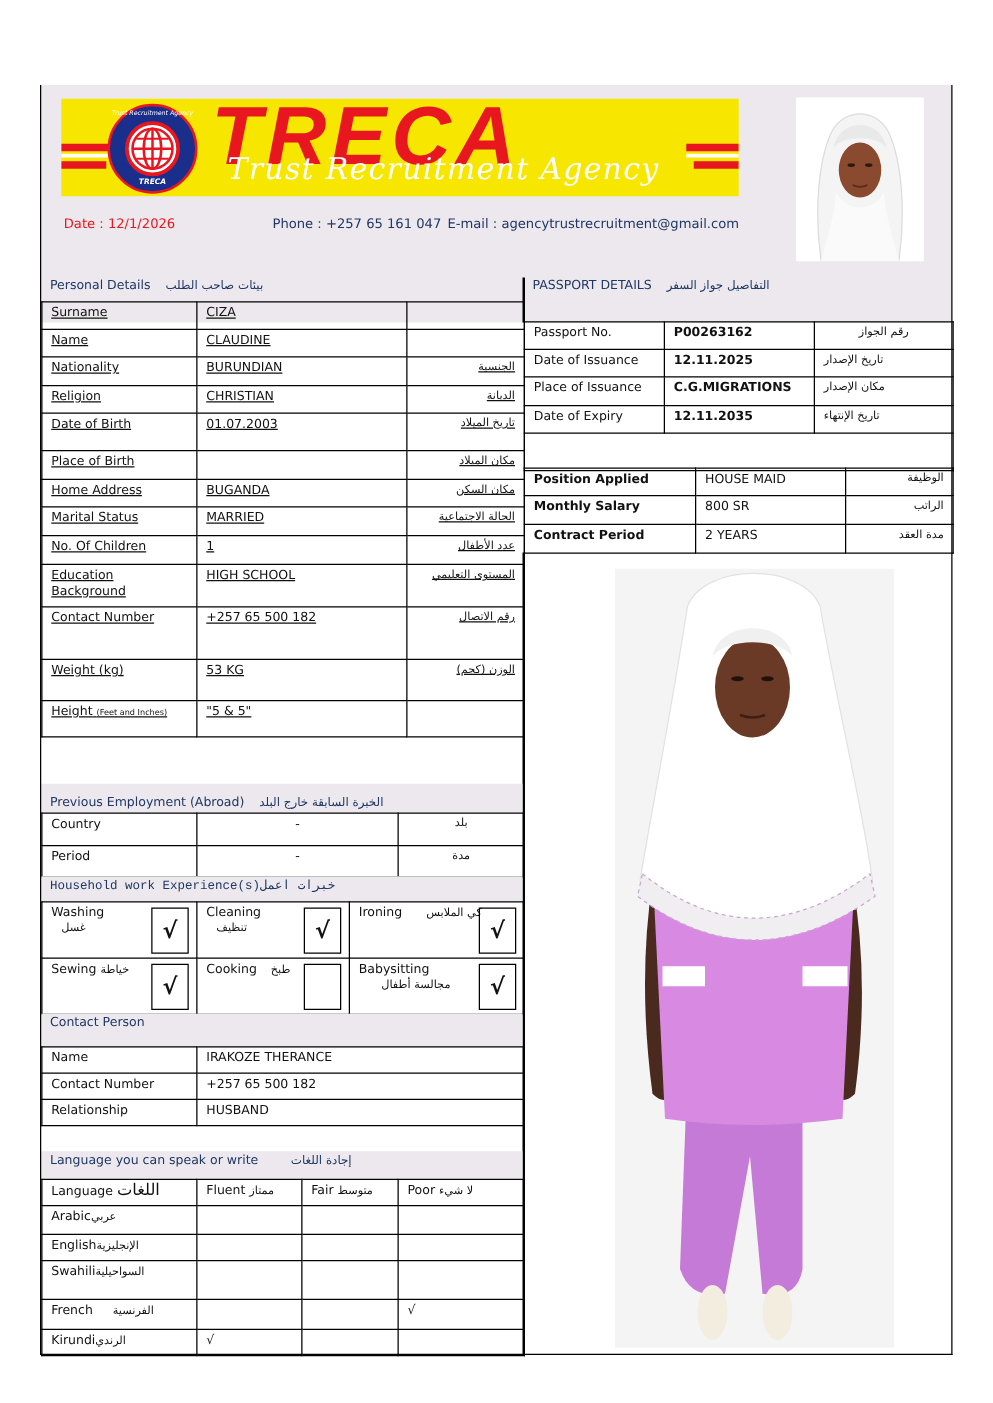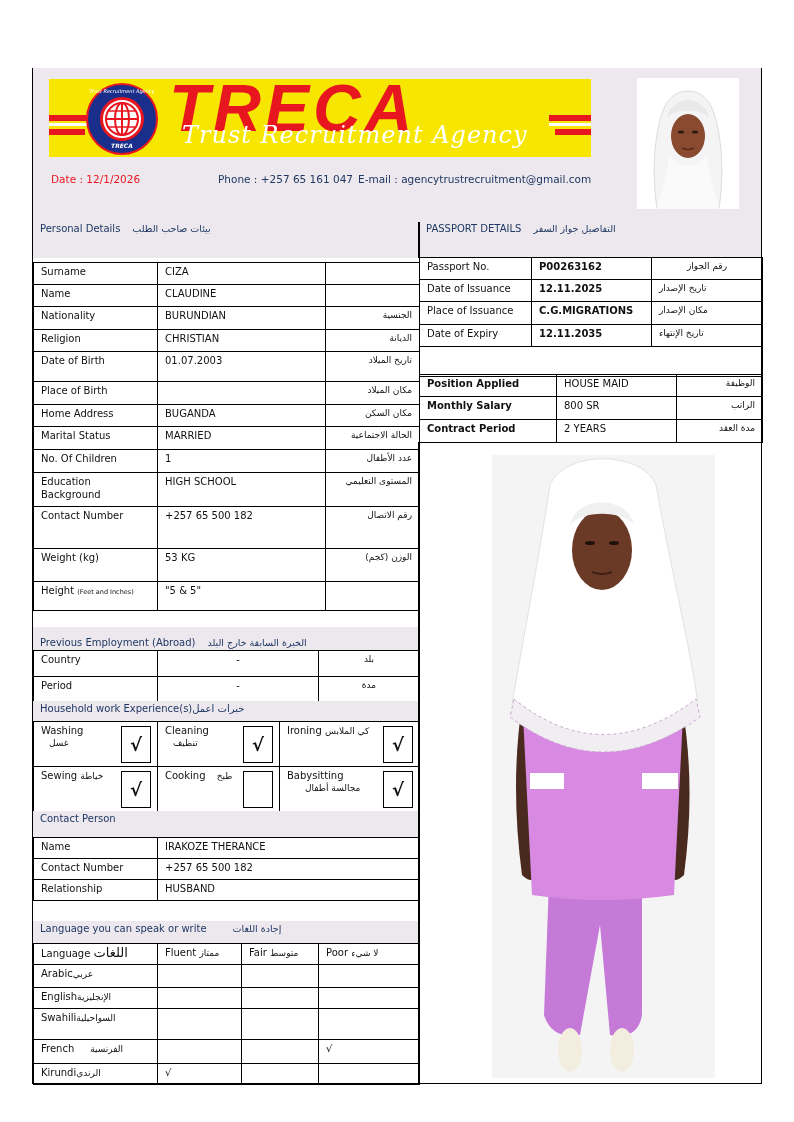--- a/index.html
+++ b/index.html
@@ -87,21 +87,21 @@
 </div>
 
 <div class="abs section-title" style="left:40px;top:223px;">
   <span>Personal Details</span><span class="ar">بيئات صاحب الطلب</span>
 </div>
 <div class="abs section-title" style="left:426px;top:223px;">
   <span>PASSPORT DETAILS</span><span class="ar">التفاصيل جواز السفر</span>
 </div>
 <div class="vline" style="left:418px;top:222px;height:36px;"></div>
 
-<table class="tbl" style="left:33px;top:262px;width:386px;">
+<table class="tbl" style="left:33px;top:241px;width:386px;text-decoration:underline;">
   <colgroup>
       <col style="width:124px">
       <col style="width:168px">
       <col style="width:94px">
     </colgroup>
   <tbody>
       <tr style="height:22px">
         <td>Surname</td>
         <td>CIZA</td>
         <td class="ar"></td>
@@ -275,21 +275,21 @@
       </tr>
   <tr style="height:25px">
         <td>Period</td>
         <td style="text-align:center">-</td>
         <td class="ar" style="text-align:center">مدة</td>
       </tr>
 </tbody>
   </table>
 
 <div class="abs graybg" style="left:33px;top:701px;width:385px;height:20px;"></div>
-<div class="abs section-title" style="left:40px;top:703px;">
+<div class="abs section-title" style="left:40px;top:703px;font-family:Liberation Mono, monospace;">
   <span>Household work Experience(s)</span><span>خبرات اعمل</span>
 </div>
 
 <table class="tbl" style="left:33px;top:721px;width:386px;">
   <colgroup>
       <col style="width:124px">
       <col style="width:122px">
       <col style="width:140px">
     </colgroup>
   <tbody>
@@ -298,21 +298,21 @@
           <div>Washing</div>
           <div style="padding-left:8px;font-size:9px">غسل</div>
           <span class="chk">√</span>
         </td>
     <td class="skill-cell">
           <div>Cleaning</div>
           <div style="padding-left:8px;font-size:9px">تنظيف</div>
           <span class="chk">√</span>
         </td>
     <td class="skill-cell">
-          <div><span>Ironing</span> <span style="font-size:9px;margin-left:0">كي الملابس</span></div>
+          <div><span>Ironing</span> <span style="font-size:9px;margin-left:16px">كي الملابس</span></div>
           <span class="chk">√</span>
         </td>
   </tr>
   <tr>
     <td class="skill-cell">
           <div><span>Sewing</span> <span style="font-size:9px">خياطة</span></div>
           <span class="chk">√</span>
         </td>
     <td class="skill-cell">
           <div><span>Cooking</span> <span style="font-size:9px;margin-left:8px">طبخ</span></div>

